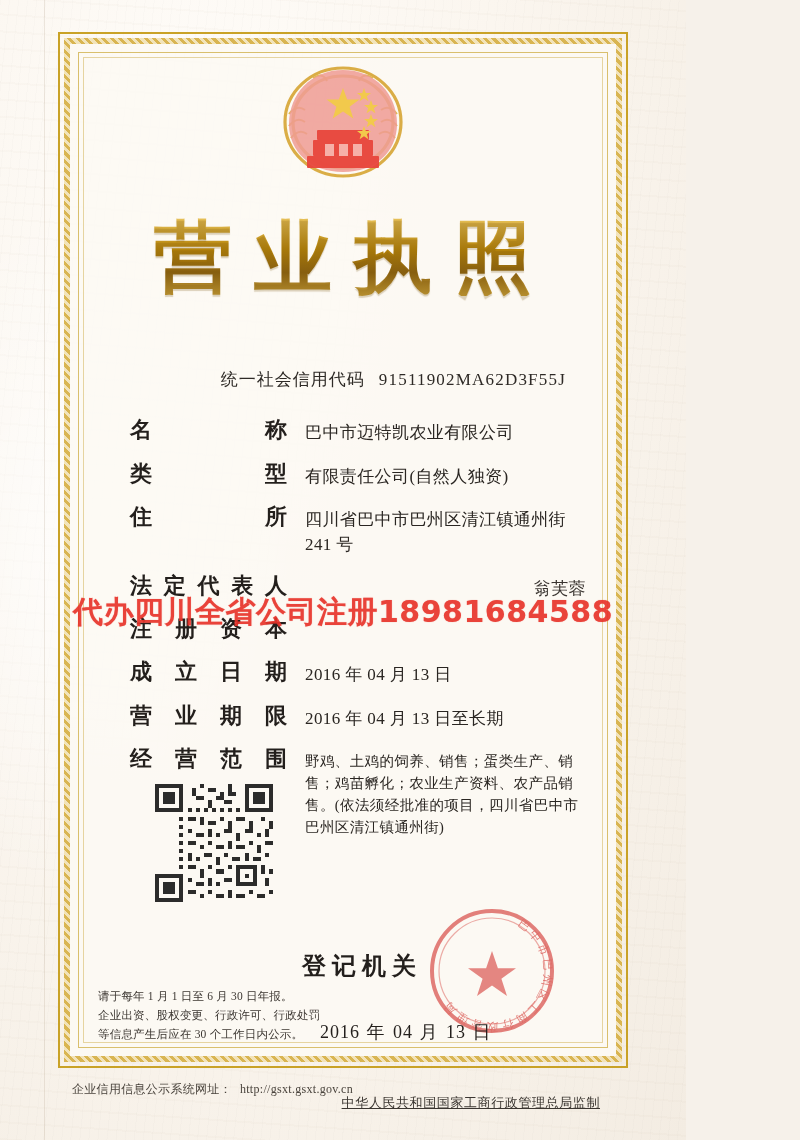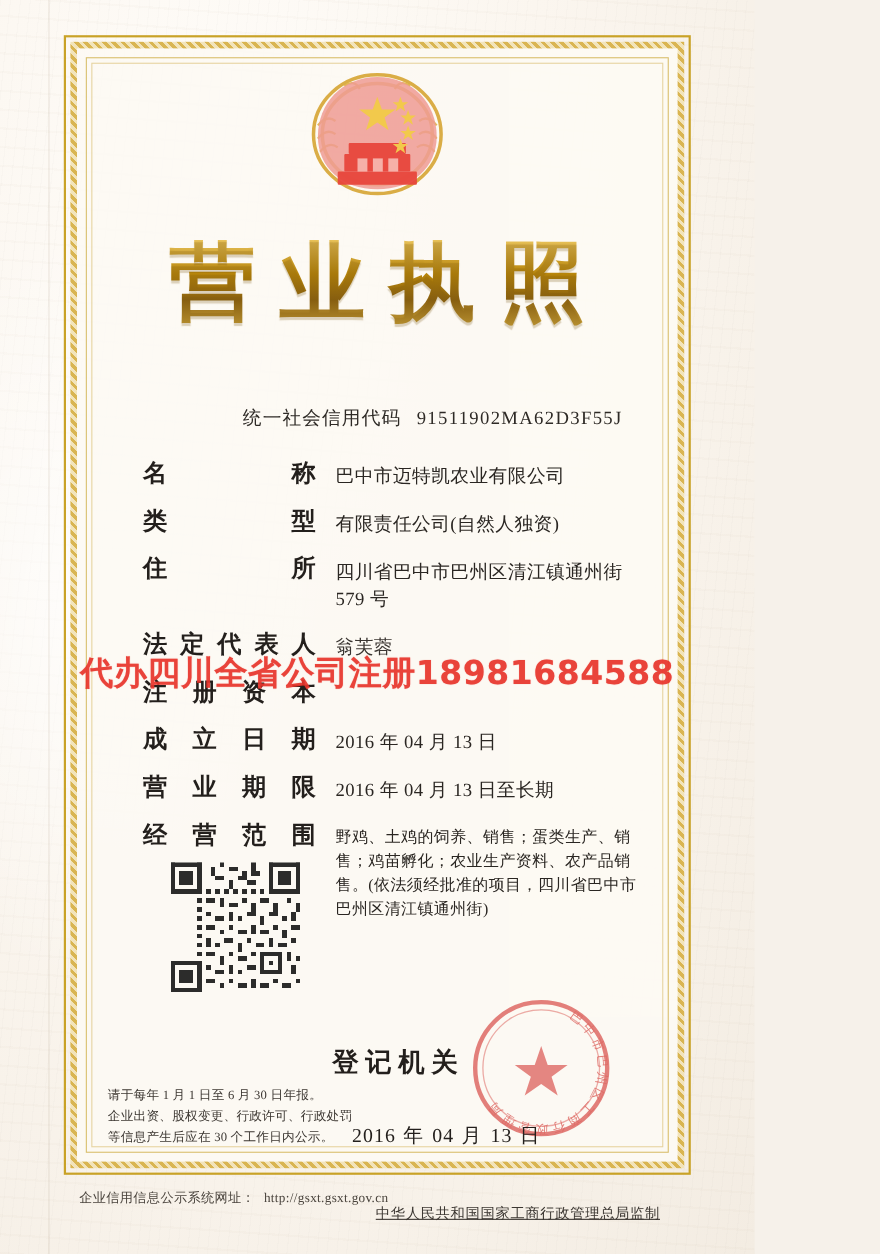--- a/index.html
+++ b/index.html
@@ -151,20 +151,21 @@
     line-height: 1.45;
     letter-spacing: 0.4px;
   }
   .row.small .value {
     font-size: 14.5px;
     line-height: 1.5;
     padding-top: 7px;
   }
   .row .value.light {
     color: #3a3531;
+    text-align: right;
   }
 
   
   .qr {
     position: absolute;
     left: 155px;
     top: 784px;
     width: 118px;
     height: 118px;
     opacity: 0.92;
@@ -342,21 +343,21 @@
           <span>型</span>
         </div>
       <div class="value">有限责任公司(自然人独资)</div>
     </div>
 
     <div class="row">
       <div class="label">
           <span>住</span>
           <span>所</span>
         </div>
-      <div class="value">四川省巴中市巴州区清江镇通州街 579 号</div>
+      <div class="value">四川省巴中市巴州区清江镇通州街 241 号</div>
     </div>
 
     <div class="row">
       <div class="label">
           <span>法</span>
           <span>定</span>
           <span>代</span>
           <span>表</span>
           <span>人</span>
         </div>

